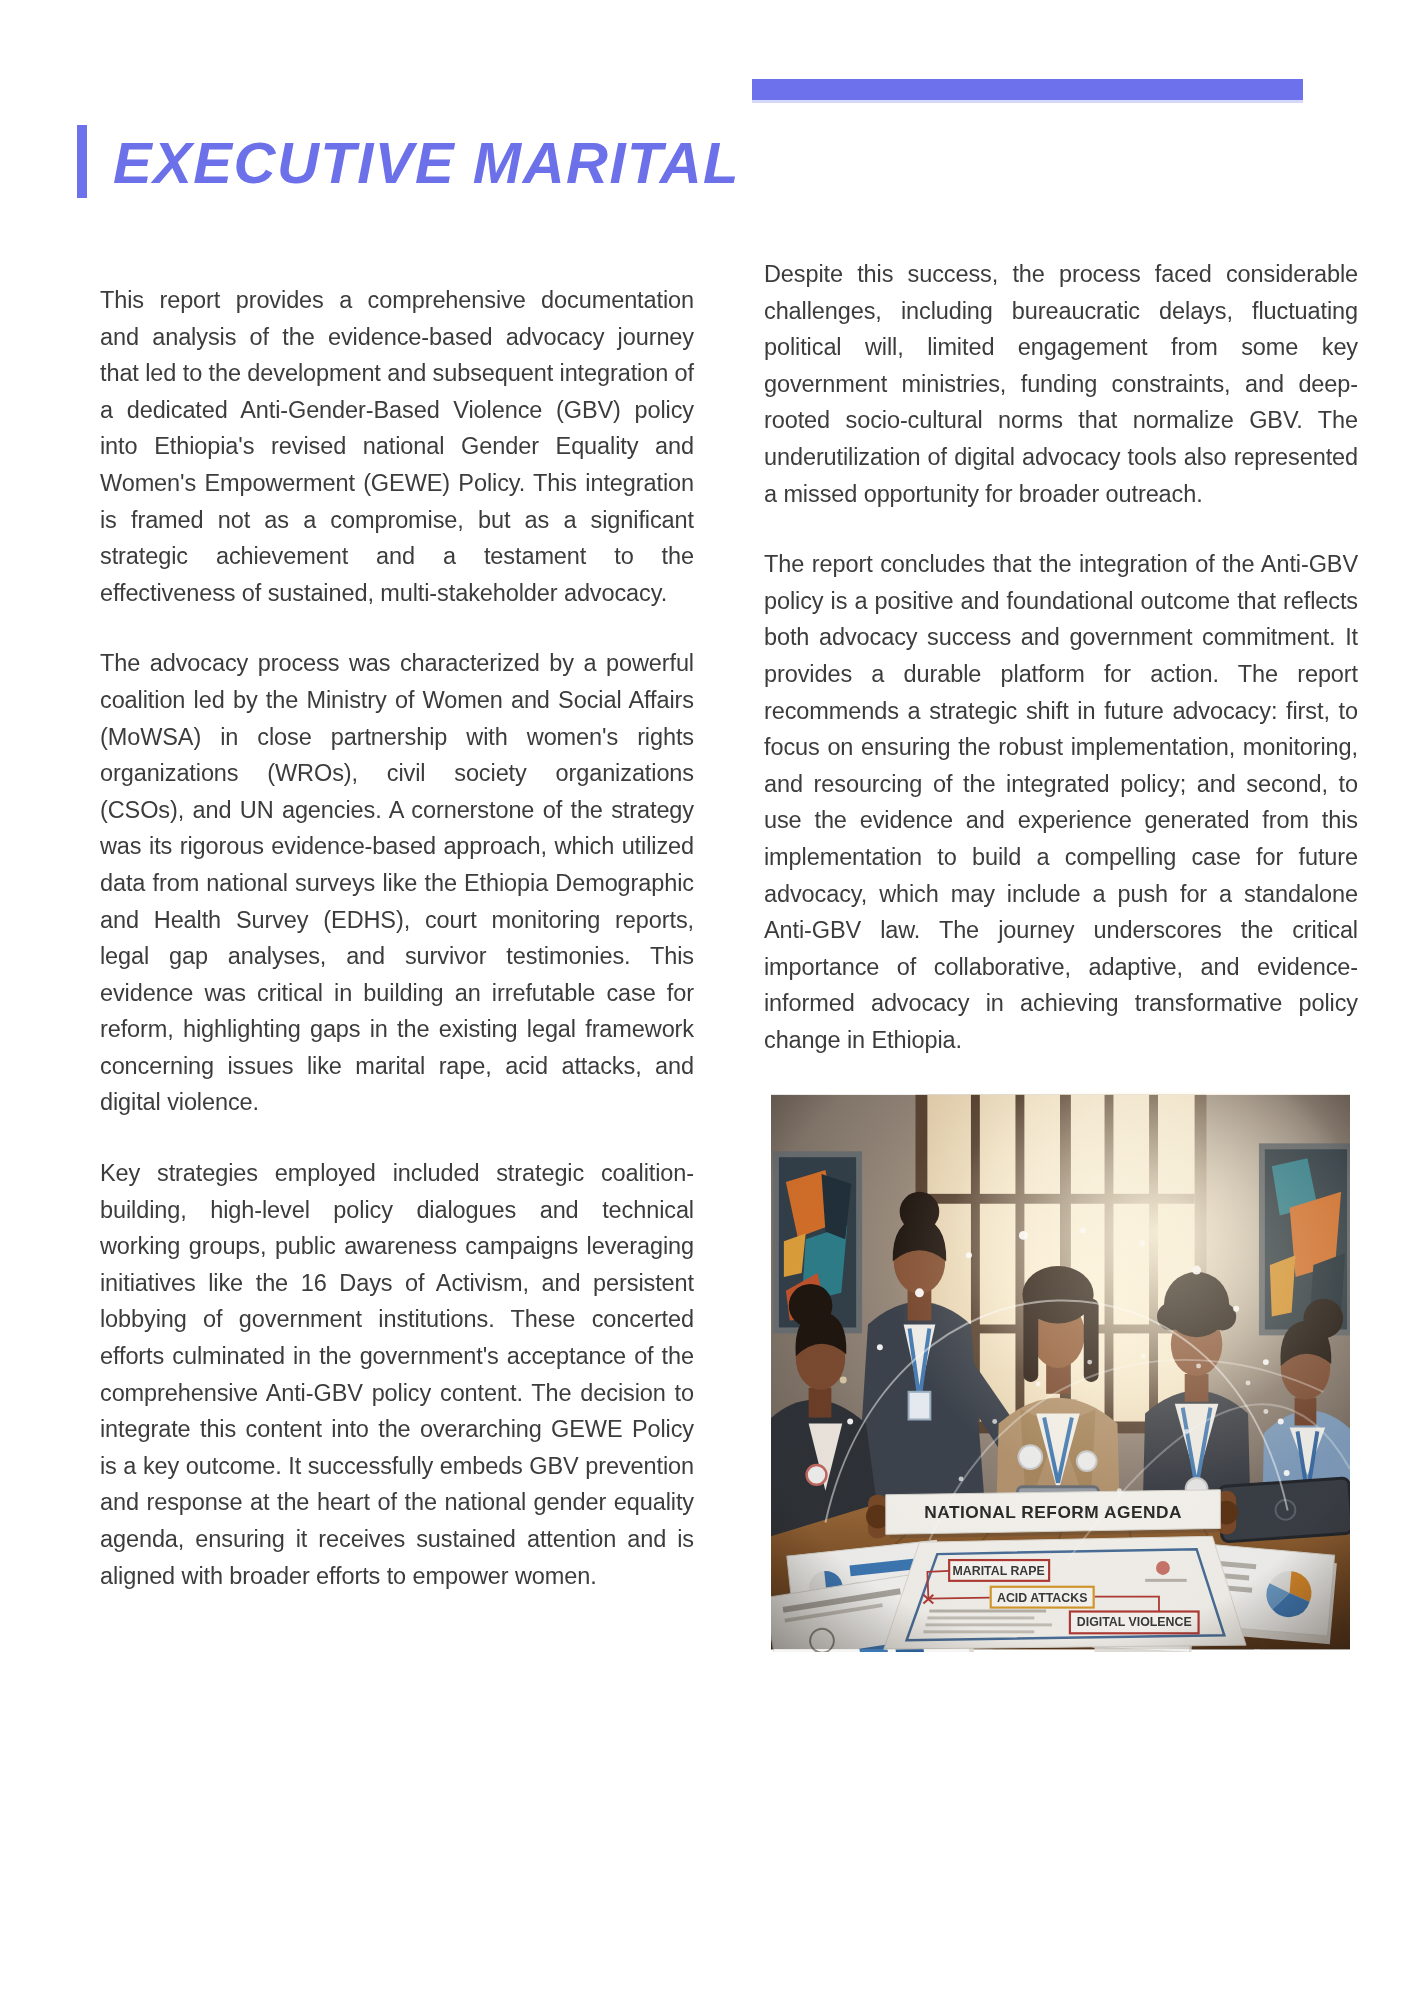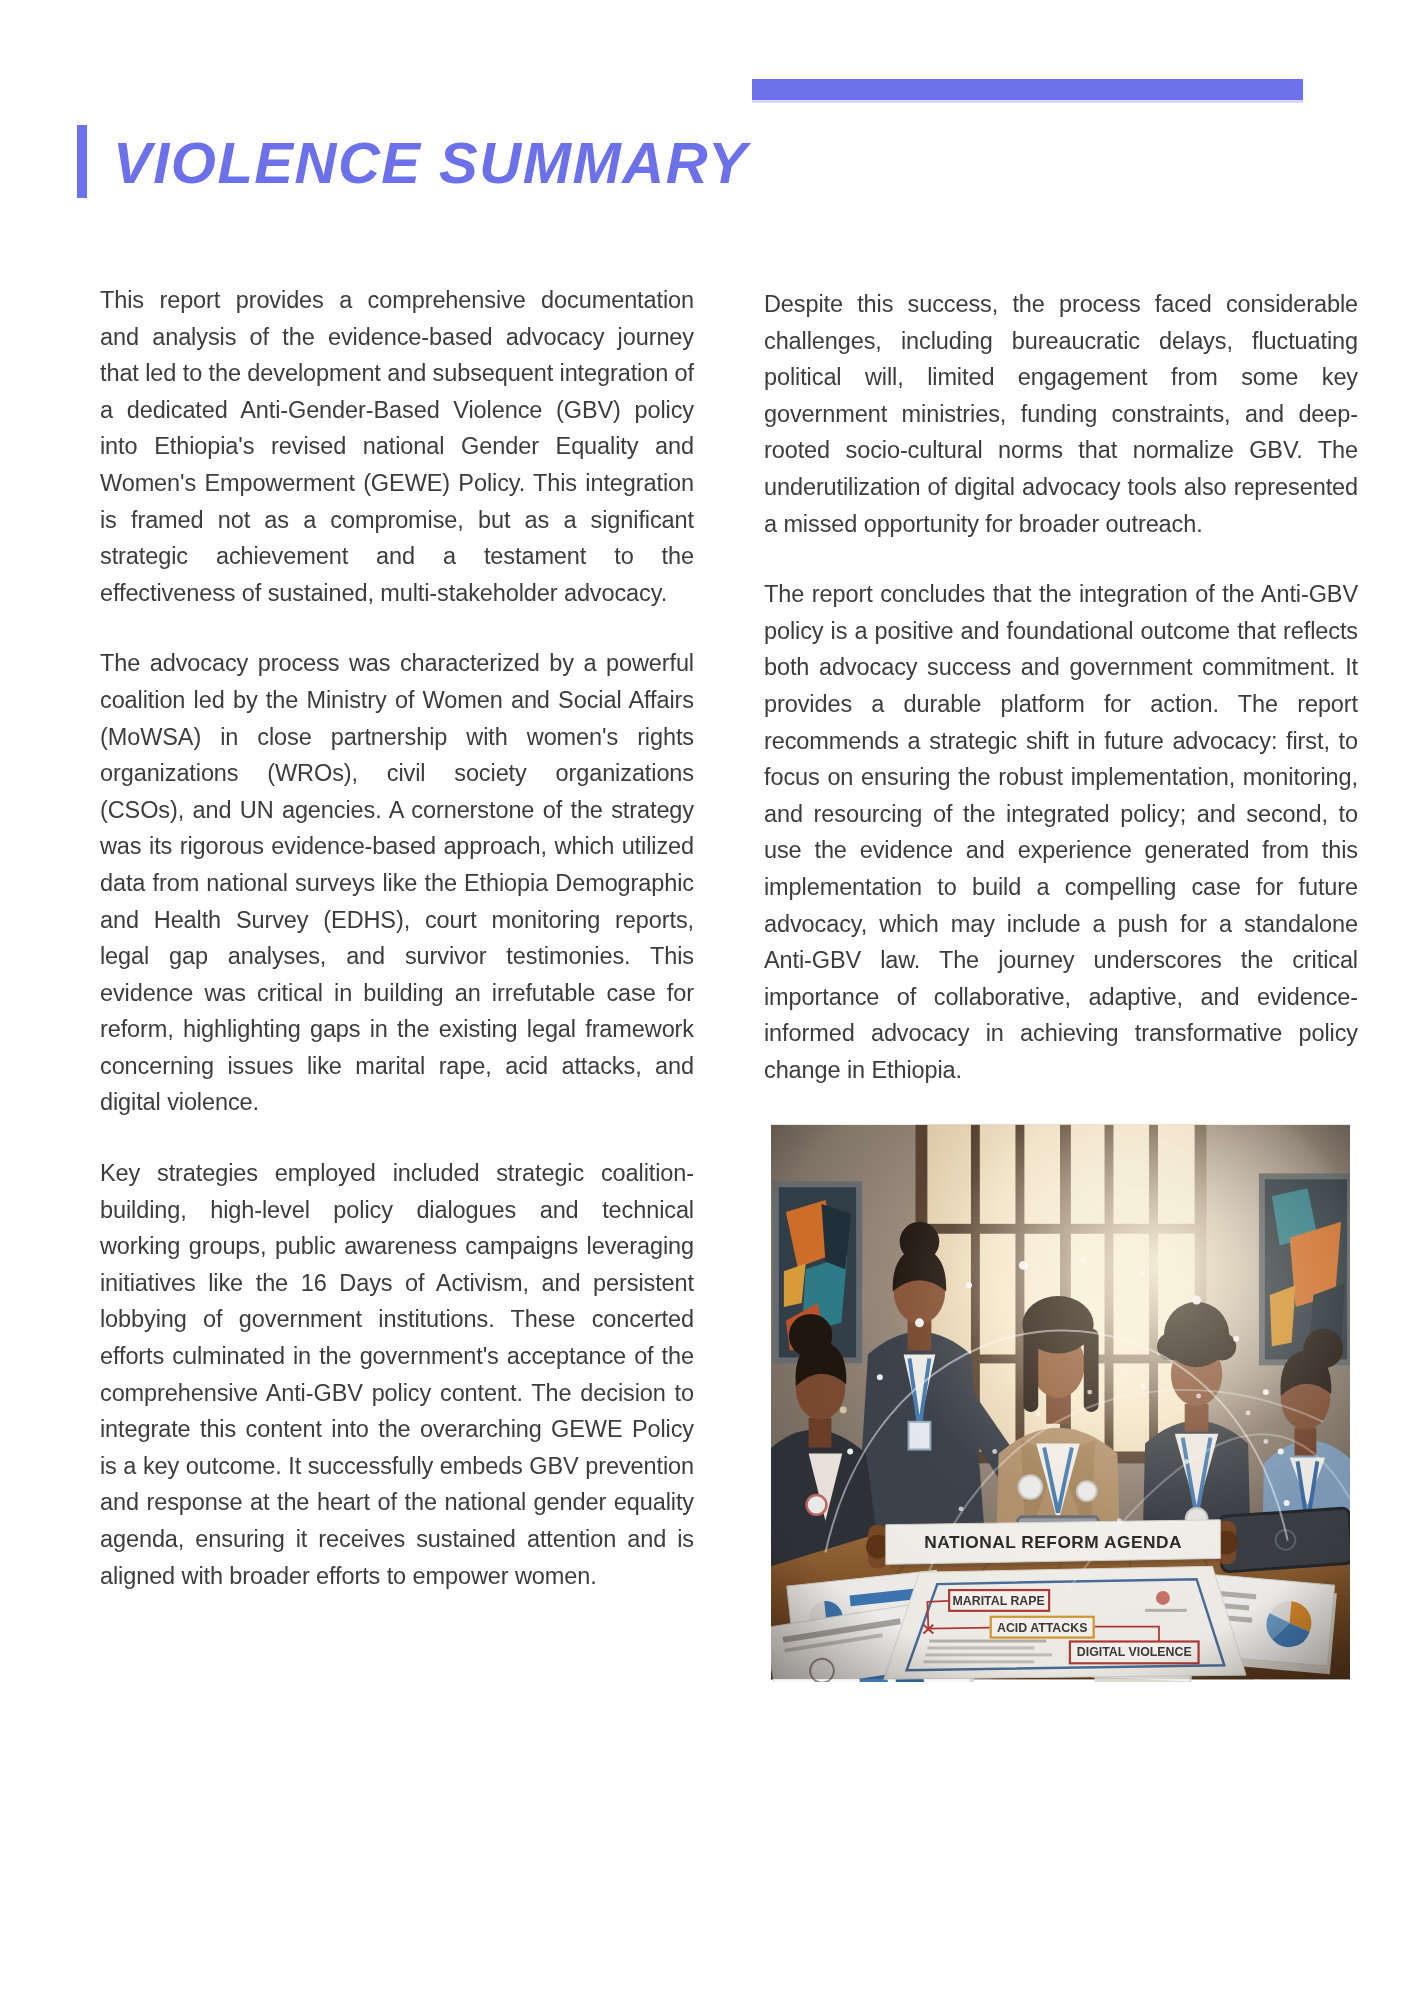--- a/index.html
+++ b/index.html
@@ -12,38 +12,38 @@
     background:#6d72ec; box-shadow:0 3px 0 rgba(109,114,236,0.28);
   }
   .header { position:absolute; left:77px; top:125px; height:73px; display:flex; }
   .vbar { width:10px; background:#6d72ec; }
   .title {
     margin:0 0 0 26px; font-size:58px; line-height:75px; font-weight:700;
     font-style:italic; color:#6c70e9; letter-spacing:1.5px; white-space:nowrap;
   }
   .col { position:absolute; top:256px; }
   .col-left  { left:100px; width:594px;margin-top:26px; }
-  .col-right { left:764px; width:594px;margin-top:30px; }
+  .col-right { left:764px; width:594px; }
   .col p {
     margin:0 0 34px 0; font-size:23.5px; line-height:36.6px; color:#3c3c3c;
     text-align:justify; letter-spacing:-0.1px;
   }
   .figure { position:relative; width:579px; height:560px; margin:26px 0 0 7px; }
   .figure svg { display:block; width:100%; height:100%; }
 </style>
 </head>
 <body>
 
 <div class="page">
 
   <div class="top-accent-bar"></div>
 
   <div class="header">
     <div class="vbar"></div>
-    <h1 class="title">VIOLENCE SUMMARY</h1>
+    <h1 class="title">EXECUTIVE MARITAL</h1>
   </div>
 
   <div class="col col-left">
     <p>This report provides a comprehensive documentation and analysis of the evidence-based advocacy journey that led to the development and subsequent integration of a dedicated Anti-Gender-Based Violence (GBV) policy into Ethiopia's revised national Gender Equality and Women's Empowerment (GEWE) Policy. This integration is framed not as a compromise, but as a significant strategic achievement and a testament to the effectiveness of sustained, multi-stakeholder advocacy.</p>
     <p>The advocacy process was characterized by a powerful coalition led by the Ministry of Women and Social Affairs (MoWSA) in close partnership with women's rights organizations (WROs), civil society organizations (CSOs), and UN agencies. A cornerstone of the strategy was its rigorous evidence-based approach, which utilized data from national surveys like the Ethiopia Demographic and Health Survey (EDHS), court monitoring reports, legal gap analyses, and survivor testimonies. This evidence was critical in building an irrefutable case for reform, highlighting gaps in the existing legal framework concerning issues like marital rape, acid attacks, and digital violence.</p>
     <p>Key strategies employed included strategic coalition-building, high-level policy dialogues and technical working groups, public awareness campaigns leveraging initiatives like the 16 Days of Activism, and persistent lobbying of government institutions. These concerted efforts culminated in the government's acceptance of the comprehensive Anti-GBV policy content. The decision to integrate this content into the overarching GEWE Policy is a key outcome. It successfully embeds GBV prevention and response at the heart of the national gender equality agenda, ensuring it receives sustained attention and is aligned with broader efforts to empower women.</p>
   </div>
 
   <div class="col col-right">
     <p>Despite this success, the process faced considerable challenges, including bureaucratic delays, fluctuating political will, limited engagement from some key government ministries, funding constraints, and deep-rooted socio-cultural norms that normalize GBV. The underutilization of digital advocacy tools also represented a missed opportunity for broader outreach.</p>

